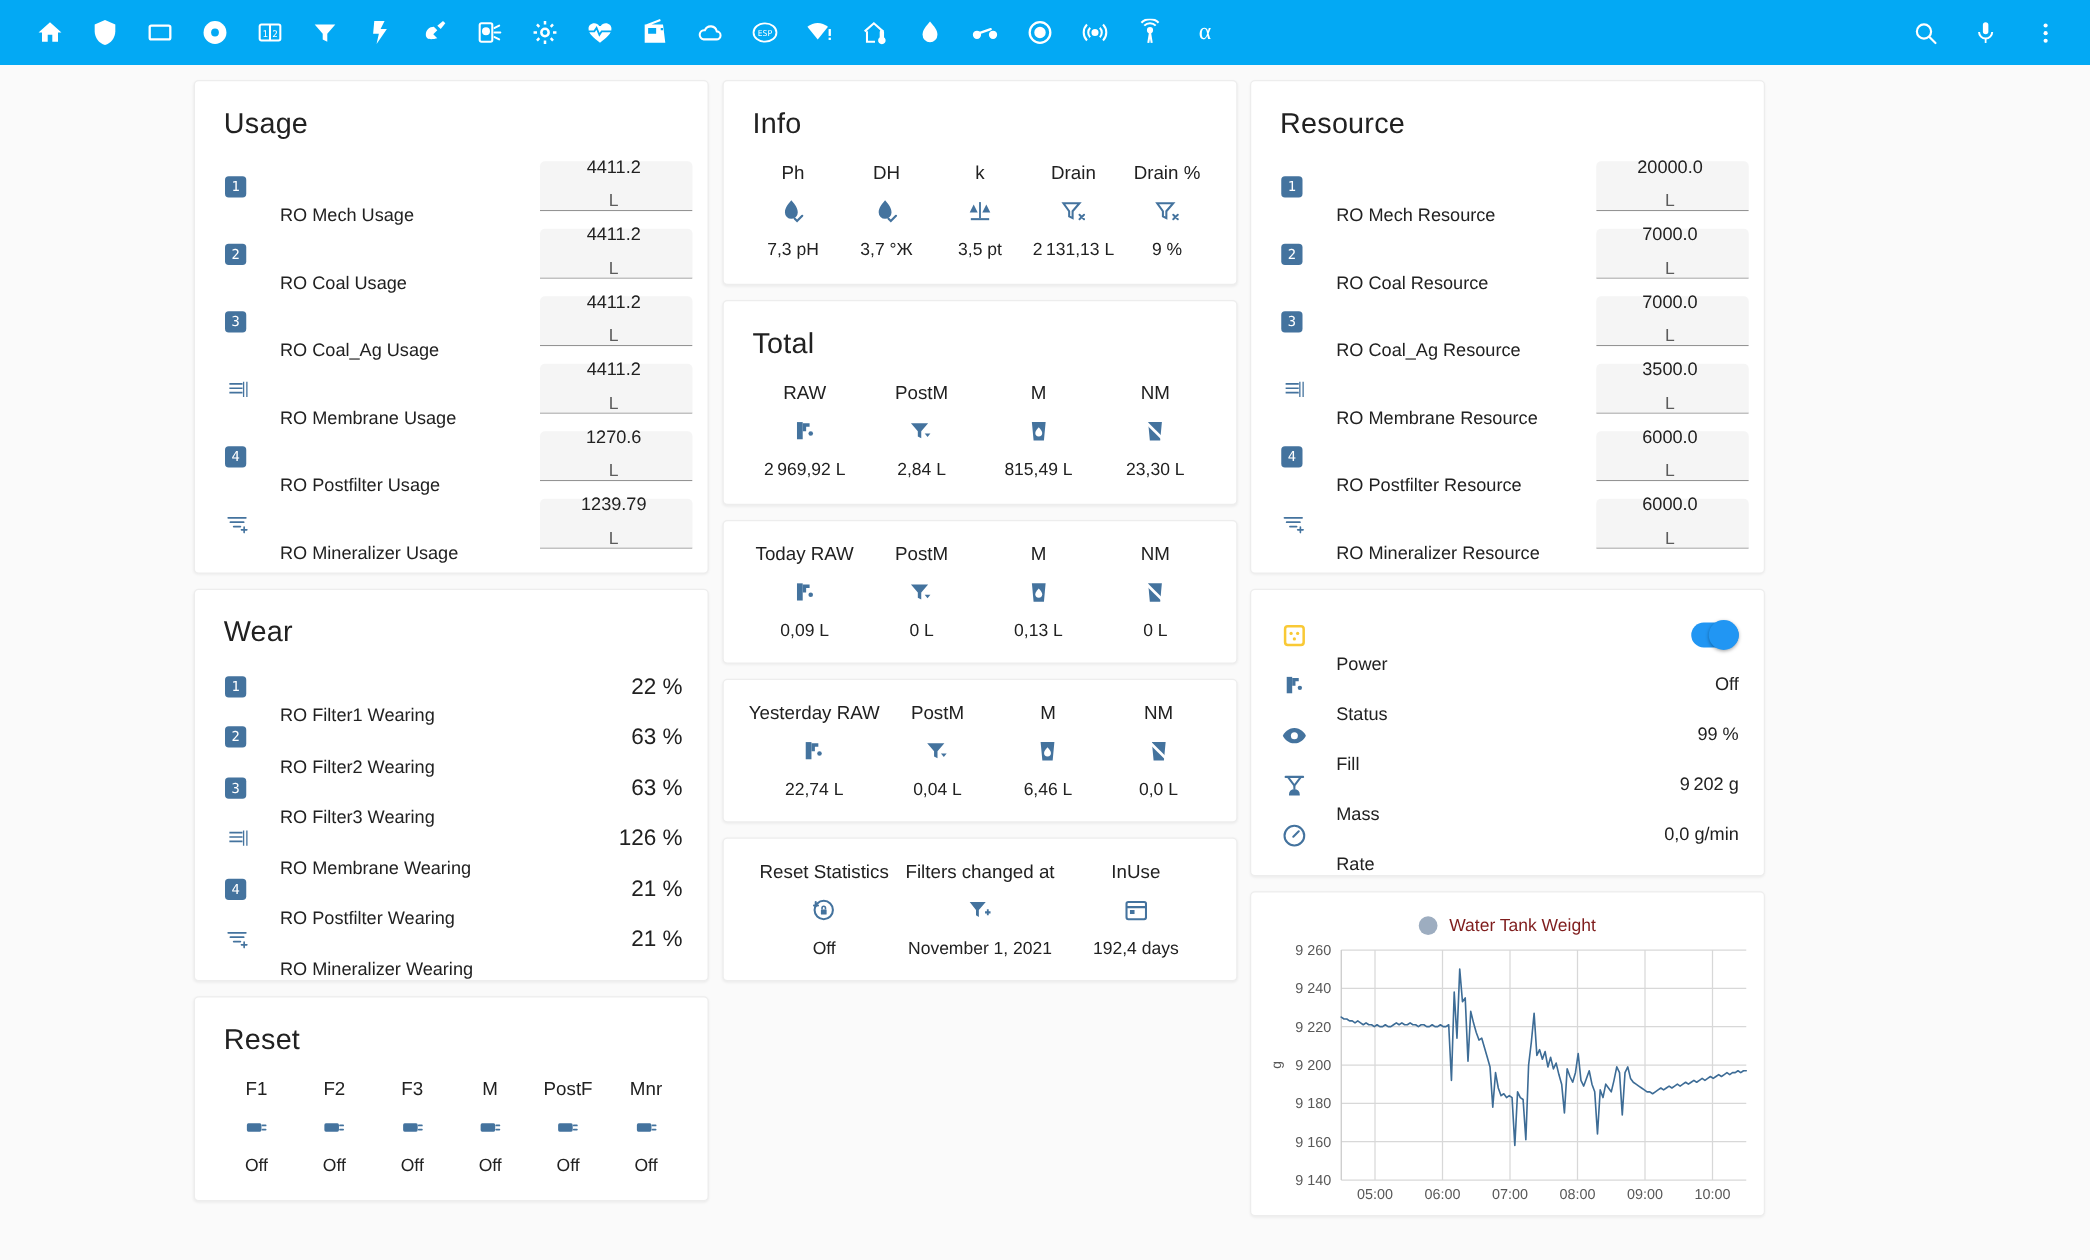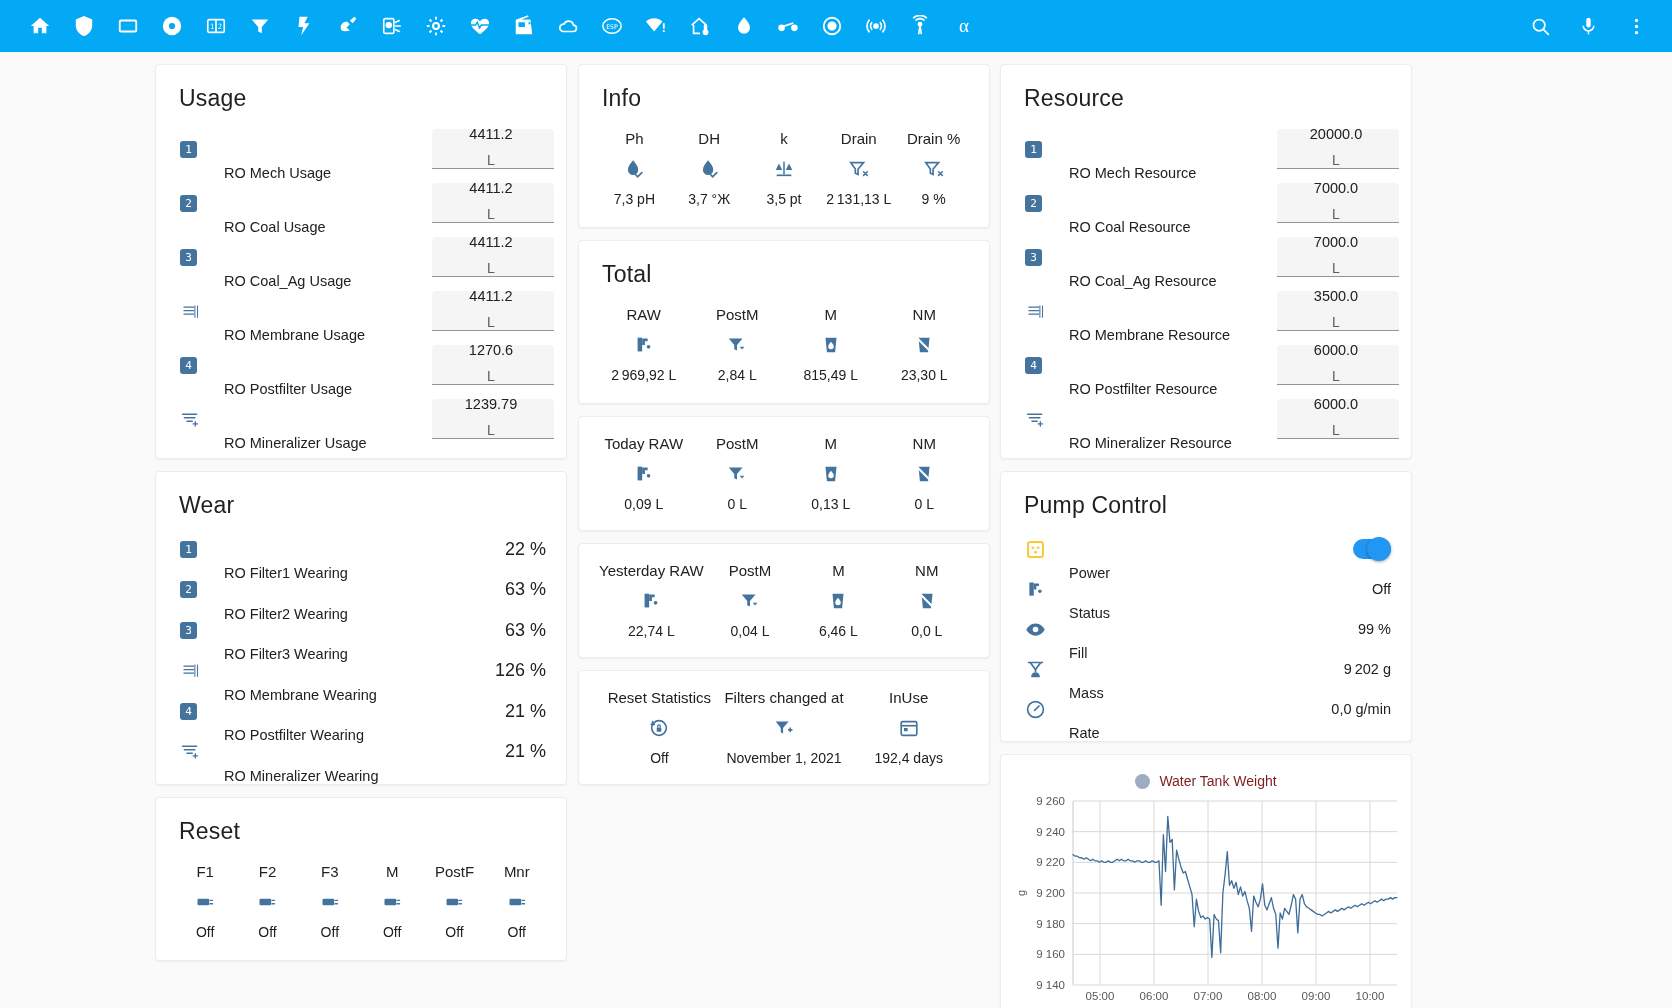--- a/index.html
+++ b/index.html
@@ -852,21 +852,20 @@
         </span>
         <span class="row-label">RO Mineralizer Resource</span>
         <span class="field">
           <span class="val">6000.0</span>
           <span class="unit">L</span>
         </span>
       </div>
     </div>
 
     <div class="card">
-      <div class="card-title">Pump Control</div>
 
       <div class="row-pump">
         <span class="row-icon">
           <svg width="21" height="21" viewBox="0 0 24 24" fill="none">
               <rect x="3.5" y="3.5" width="17" height="17" rx="2.5" stroke="#f9c935" stroke-width="2.3"></rect>
               <circle cx="9" cy="10" r="1.5" fill="#f9c935"></circle>
               <circle cx="15" cy="10" r="1.5" fill="#f9c935"></circle>
               <circle cx="12" cy="15" r="1.5" fill="#f9c935"></circle>
             </svg>
         </span>

